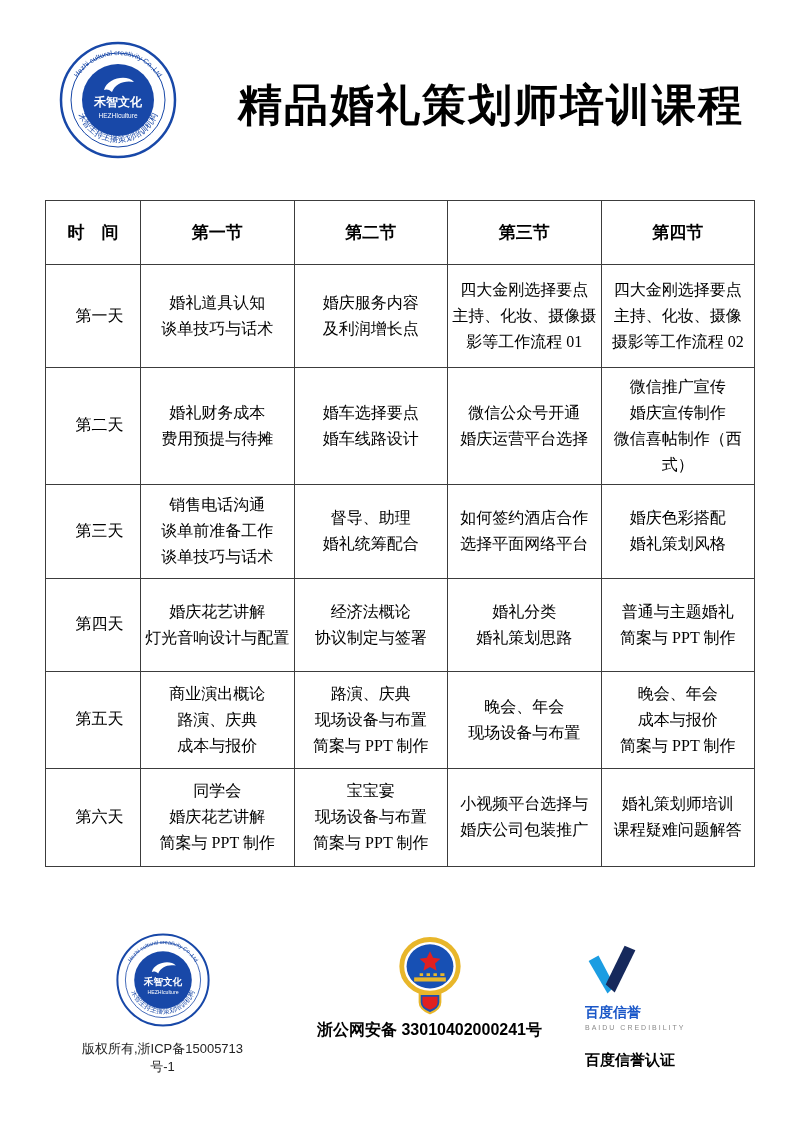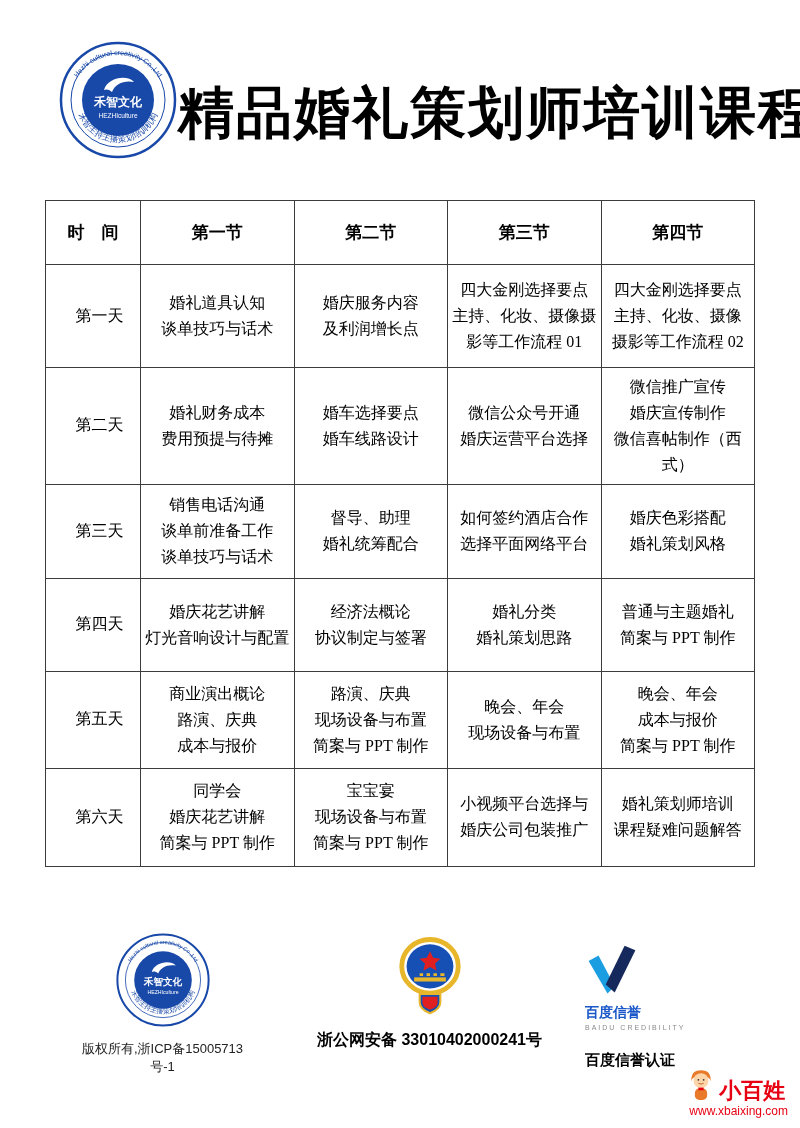--- a/index.html
+++ b/index.html
@@ -10,21 +10,21 @@
     background:#ffffff;
     overflow:hidden;
     font-family:"Liberation Serif","DejaVu Serif",serif;
     color:#111;
   }
 
   
   .logo-top { position:absolute; left:58px; top:40px; width:120px; height:120px; }
   .page-title {
     position:absolute; left:178px; top:76px; width:566px;
-    text-align:center; font-size:56px; font-weight:bold;
+    text-align:right; font-size:44px; font-weight:bold;
     letter-spacing:2px; color:#000;
     font-family:"Liberation Serif","DejaVu Serif",serif;
     white-space:nowrap;
   }
 
   
   table.schedule {
     position:absolute; left:45px; top:200px; width:710px;
     border-collapse:collapse; table-layout:fixed;border-radius:14px;
   }
@@ -45,21 +45,21 @@
   
   .footer-left  { position:absolute; left:70px;  top:932px; width:185px; text-align:center; }
   .footer-left .logo-small { width:96px; height:96px; }
   .footer-left .copyright {
     margin-top:8px; font-size:13px; color:#222;
     font-family:Liberation Sans, sans-serif;
   }
   .footer-center { position:absolute; left:312px; top:936px; width:235px; text-align:center; }
   .footer-center .badge { width:62px; height:80px; }
   .footer-center .police-record {
-    margin-top:10px; font-size:16px; font-weight:bold; color:#000;
+    margin-top:0; font-size:16px; font-weight:bold; color:#000;
     font-family:"Liberation Sans","DejaVu Sans",sans-serif;
   }
   .footer-right { position:absolute; left:585px; top:942px; width:135px; text-align:left; }
   .footer-right .baidu-logo { width:54px; height:56px; }
   .baidu-title {
     font-size:14px; font-weight:bold; color:#1a57c8; margin-top:2px;
     font-family:"Liberation Sans","DejaVu Sans",sans-serif;
   }
   .baidu-sub {
     font-size:7px; letter-spacing:2px; color:#8a8a8a; margin-top:2px;
@@ -251,23 +251,14 @@
 
   <div class="footer-right">
     <svg class="baidu-logo" xmlns="http://www.w3.org/2000/svg" xmlns:xlink="http://www.w3.org/1999/xlink">
       <use href="#baidu-v" xlink:href="#baidu-v"></use>
     </svg>
     <div class="baidu-title">百度信誉</div>
     <div class="baidu-sub">BAIDU CREDIBILITY</div>
     <div class="baidu-cert">百度信誉认证</div>
   </div>
 
-  <div class="watermark">
-    <div class="wm-row">
-      <svg class="wm-char" xmlns="http://www.w3.org/2000/svg" xmlns:xlink="http://www.w3.org/1999/xlink">
-        <use href="#mascot" xlink:href="#mascot"></use>
-      </svg>
-      <span class="wm-name">小百姓</span>
-    </div>
-    <div class="wm-url">www.xbaixing.com</div>
-  </div>
 
 </div>
 
 </body></html>

